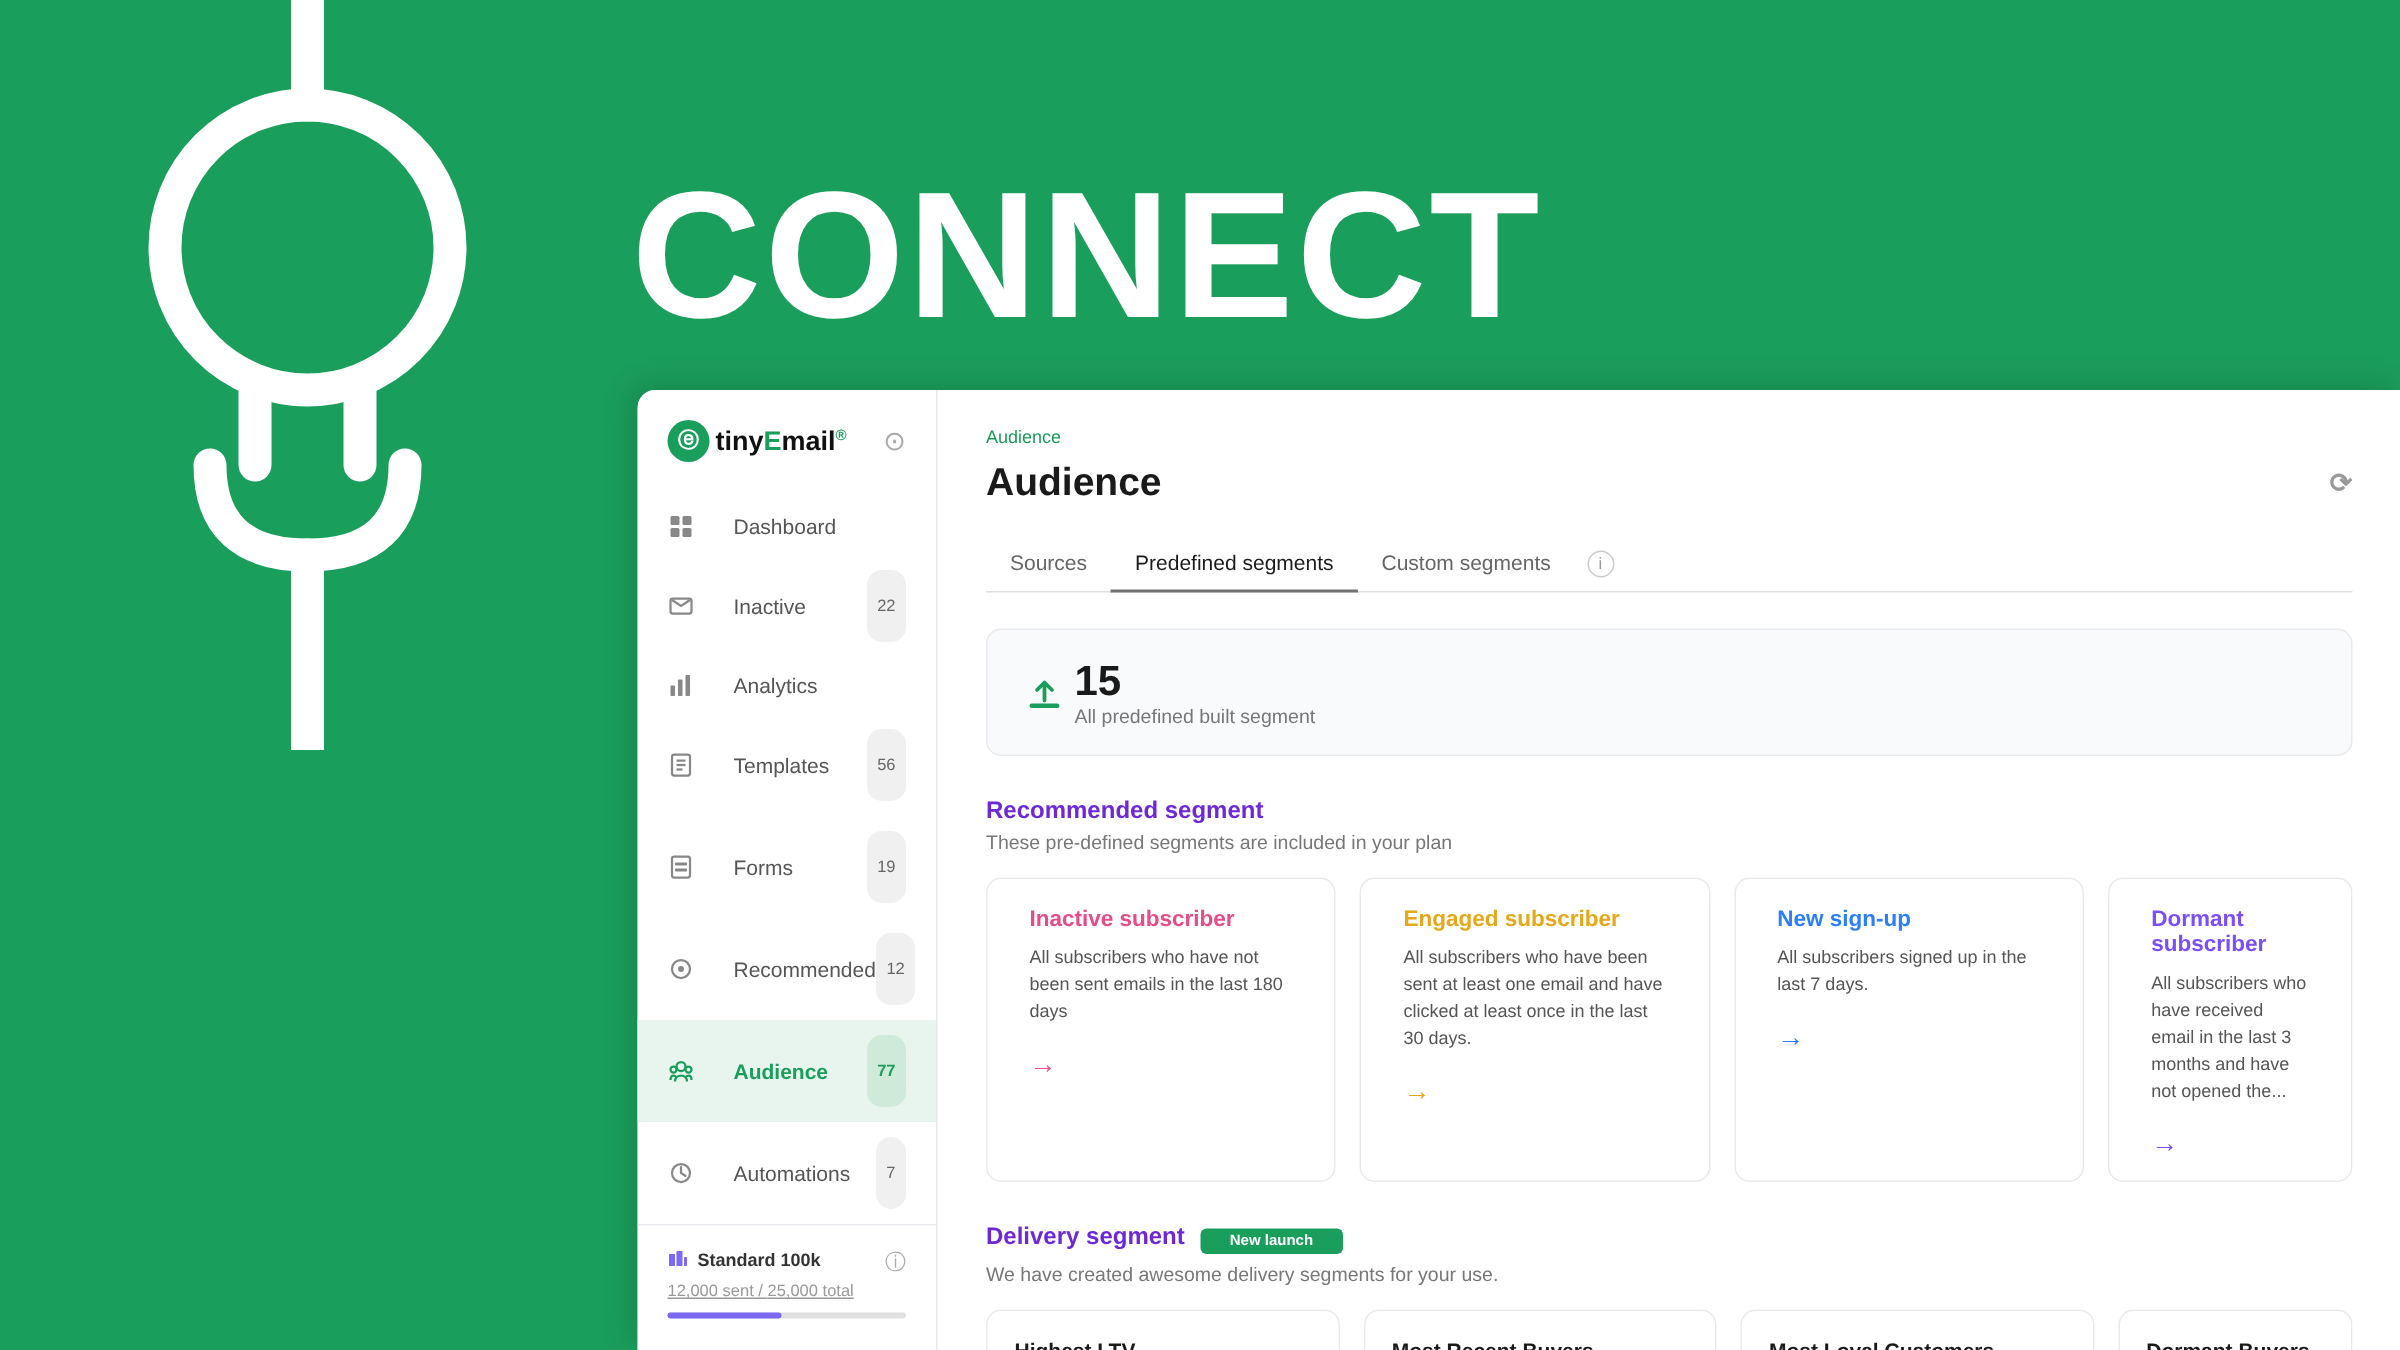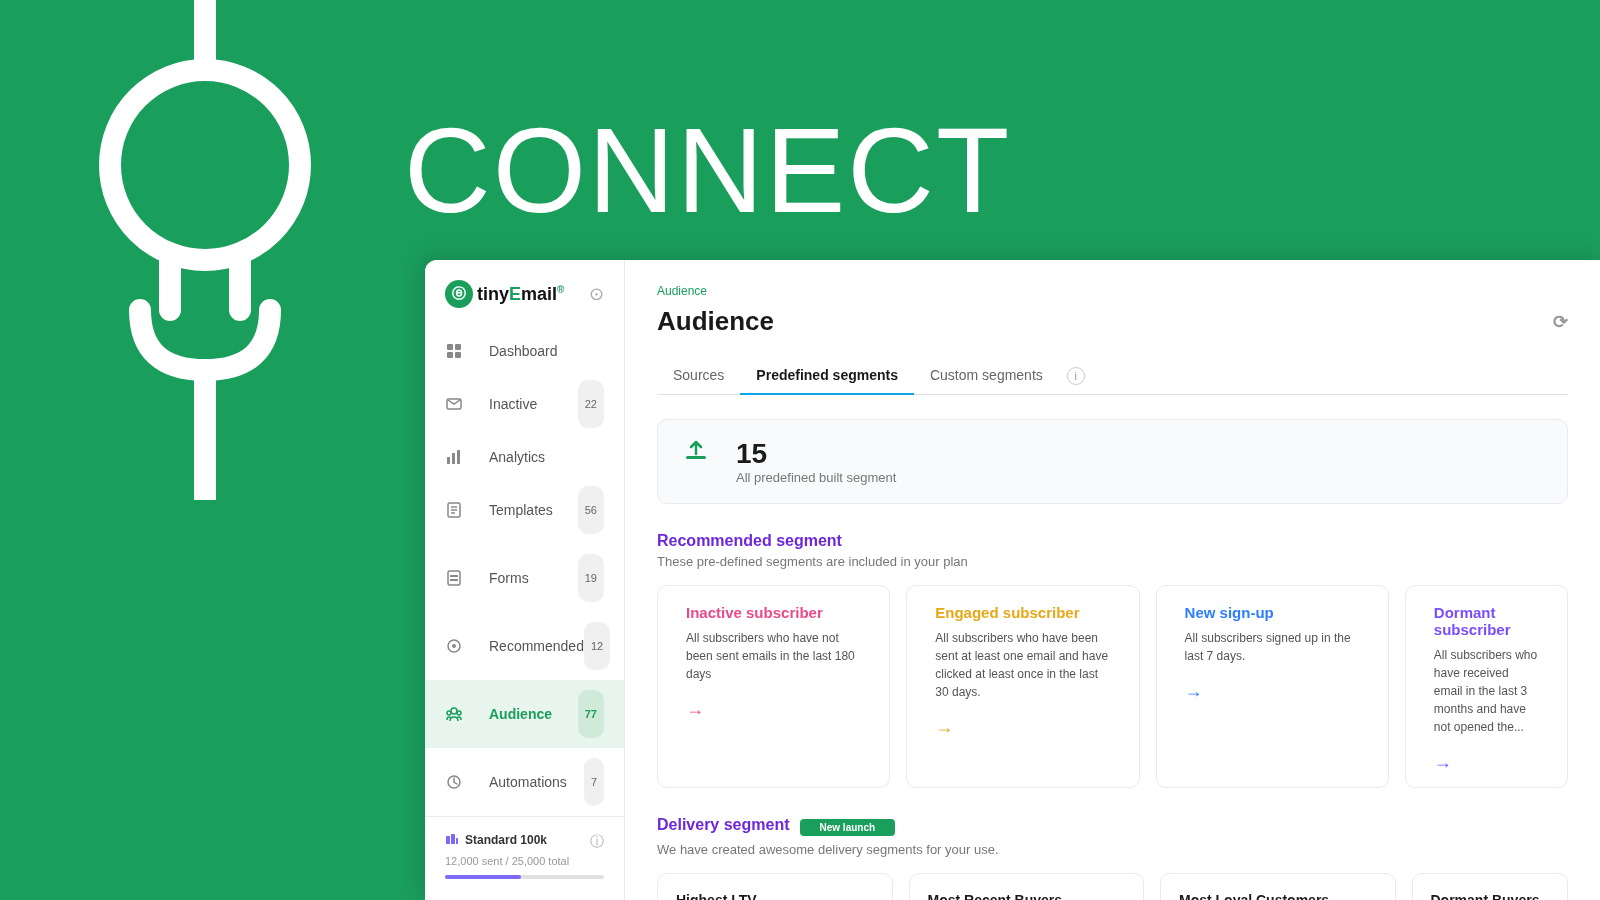--- a/index.html
+++ b/index.html
@@ -9,23 +9,23 @@
     .bg-green {
       position: absolute;
       top: 0; left: 0; right: 0; bottom: 0;
       background: #1a9e5c;
     }
 
     
     .connect-title {
       position: absolute;
       top: 110px;
-      left: 404px;
+      left: 421px;
       font-size: 120px;
-      font-weight: 400;
+      font-weight: 700;
       color: white;
       letter-spacing: 2px;
       line-height: 1;
     }
 
     
     .app-window {
       position: absolute;
       top: 260px;
       left: 425px;
@@ -167,22 +167,22 @@
       padding: 10px 16px;
       font-size: 14px;
       color: #666;
       cursor: pointer;
       border-bottom: 2px solid transparent;
       margin-bottom: -1px;
     }
 
     .tab.active {
       color: #1a1a1a;
-      border-bottom: 2px solid #0ea5e9;
-      font-weight: 700;
+      border-bottom: 2px solid #737373;
+      font-weight: 400;
     }
 
     .tab-info {
       width: 18px;
       height: 18px;
       border-radius: 50%;
       border: 1px solid #ccc;
       display: inline-flex;
       align-items: center;
       justify-content: center;
@@ -192,22 +192,22 @@
       cursor: pointer;
     }
 
     
     .stats-box {
       background: #f9fafb;
       border: 1px solid #e8eaed;
       border-radius: 10px;
       padding: 18px 24px;
       display: flex;
-      align-items: flex-start;
-      gap: 26px;
+      align-items: flex-end;
+      gap: 6px;
       margin-bottom: 28px;
     }
 
     .stats-number {
       font-size: 28px;
       font-weight: 700;
       color: #1a1a1a;
     }
 
     .stats-label {
@@ -478,21 +478,21 @@
         <div class="plan-info">
           <svg width="14" height="14" viewBox="0 0 14 14" fill="none">
             <rect x="1" y="3" width="4" height="8" rx="0.5" fill="#7c6af7"></rect>
             <rect x="6" y="1" width="4" height="10" rx="0.5" fill="#7c6af7"></rect>
             <rect x="11" y="5" width="2" height="6" rx="0.5" fill="#7c6af7"></rect>
           </svg>
           <span style="font-size:12px;font-weight:600;color:#333;">Standard 100k</span>
         </div>
         <span style="color:#aaa;font-size:14px;cursor:pointer;">ⓘ</span>
       </div>
-      <div style="font-size:11px;color:#999;margin-top:4px;">
+      <div style="font-size:11px;color:#999;margin-top:4px;text-decoration:underline;">
         <span>12,000 sent</span> / <span>25,000 total</span>
       </div>
       <div class="plan-bar-container">
         <div class="plan-bar-fill" style="width:48%;"></div>
       </div>
     </div>
   </div>
 
   <div class="main-content">
 

